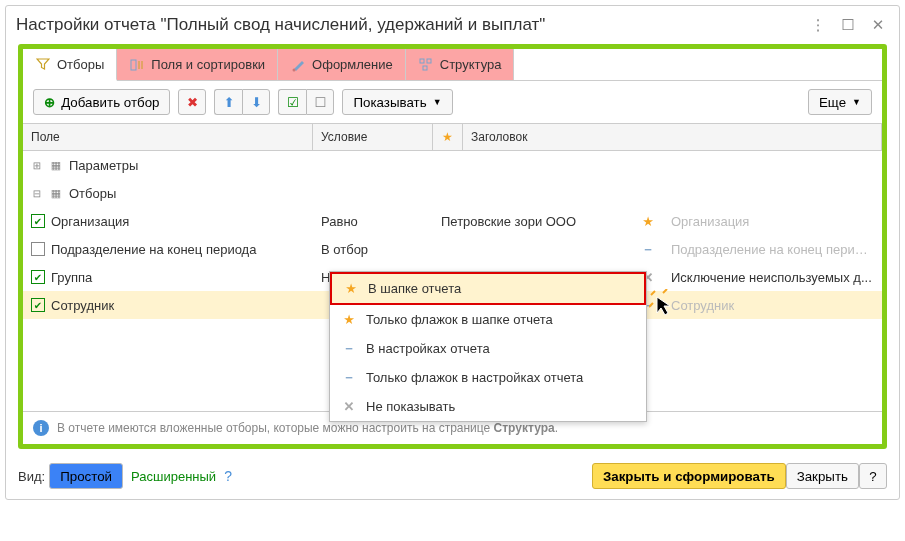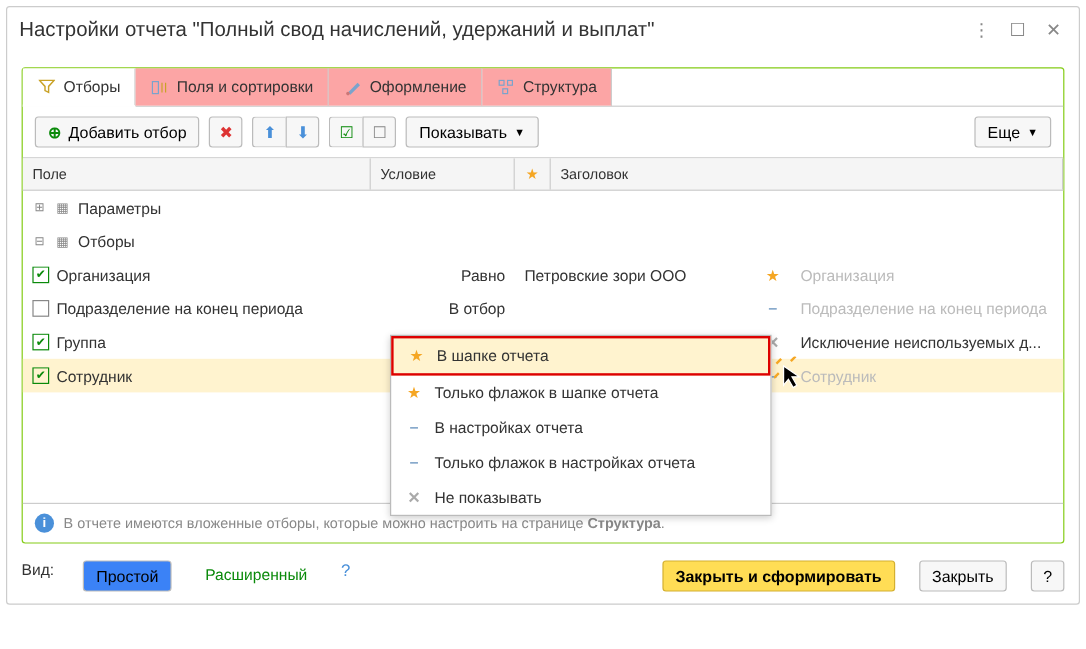--- a/index.html
+++ b/index.html
@@ -2,21 +2,21 @@
 <html><head>
 <meta charset="utf-8">
 <style>
 * { box-sizing: border-box; margin: 0; padding: 0; }
 body { font-family: Arial, sans-serif; font-size: 13px; color: #333; background: #fff; width: 905px; height: 541px; overflow: hidden; }
 .window { border: 1px solid #ccc; margin: 5px; border-radius: 3px; }
 .titlebar { display: flex; align-items: center; padding: 8px 10px; }
 .titlebar .title { flex: 1; font-size: 17px; color: #333; }
 .titlebar .controls { display: flex; gap: 8px; align-items: center; }
 .titlebar .ctrl { width: 22px; height: 22px; display: flex; align-items: center; justify-content: center; color: #888; font-size: 15px; cursor: pointer; }
-.main-panel { border: 1px solid #84cc16; margin: 12px 12px 8px 12px; border-radius: 3px; }
+.main-panel { border: 5px solid #84cc16; margin: 0 12px 8px 12px; border-radius: 3px; }
 .tabs { display: flex; border-bottom: 1px solid #ccc; }
 .tab { display: flex; align-items: center; gap: 6px; padding: 7px 12px; border-right: 1px solid #ccc; cursor: pointer; }
 .tab.active { background: #fff; border-bottom: 2px solid #fff; margin-bottom: -1px; }
 .tab:not(.active) { background: #fca5a5; }
 .tab .ic { width: 16px; height: 16px; display: flex; align-items: center; justify-content: center; }
 .toolbar { display: flex; align-items: center; gap: 8px; padding: 8px 10px; }
 .btn { display: inline-flex; align-items: center; gap: 6px; padding: 4px 10px; border: 1px solid #bbb; border-radius: 3px; background: #f7f7f7; cursor: pointer; height: 26px; }
 .btn.icon-only { padding: 4px 6px; width: 28px; justify-content: center; }
 .btn-group { display: flex; }
 .btn-group .btn { border-radius: 0; border-right: none; }
@@ -28,39 +28,39 @@
 .grid-header .col { padding: 6px 8px; border-right: 1px solid #ccc; font-size: 12px; }
 .col-field { width: 290px; }
 .col-cond { width: 120px; }
 .col-val { width: 200px; }
 .col-star { width: 30px; text-align: center; }
 .col-title { flex: 1; }
 .grid-body { min-height: 260px; }
 .row { display: flex; align-items: center; height: 28px; }
 .row .cell { padding: 0 8px; white-space: nowrap; overflow: hidden; text-overflow: ellipsis; }
 .row .cell-field { width: 290px; display: flex; align-items: center; gap: 6px; }
-.row .cell-cond { width: 120px; text-align: right; }
+.row .cell-cond { width: 120px; }
 .row .cell-val { width: 200px; }
 .row .cell-star { width: 30px; display: flex; align-items: center; justify-content: center; }
 .row .cell-title { flex: 1; }
 .row.highlight { background: #fff3cf; }
 .expand { width: 12px; display: inline-flex; justify-content: center; color: #888; font-size: 10px; }
 .indent0 { padding-left: 8px; }
 .indent2 { padding-left: 48px; }
 .chk { width: 14px; height: 14px; border: 1px solid #888; display: inline-flex; align-items: center; justify-content: center; font-size: 10px; }
 .chk.checked { color: #0a8a0a; border-color: #0a8a0a; }
 .tree-icon { width: 14px; height: 14px; display: inline-flex; align-items: center; justify-content: center; color: #888; font-size: 11px; }
 .title-placeholder { color: #bbb; }
 .dropdown-menu { position: absolute; top: 147px; left: 306px; width: 318px; background: #fff; border: 1px solid #bbb; box-shadow: 0 2px 6px rgba(0,0,0,0.2); z-index: 10; }
 .menu-item { display: flex; align-items: center; gap: 10px; padding: 7px 12px; cursor: pointer; }
 .menu-item.selected { border: 2px solid #d00; background: #fff3cf; }
 .menu-ic { width: 14px; display: flex; justify-content: center; }
 .info-bar { display: flex; align-items: center; gap: 8px; padding: 8px 10px; border-top: 1px solid #ccc; color: #888; font-size: 12px; }
 .info-bar .info-icon { width: 16px; height: 16px; border-radius: 50%; background: #4a90d9; color: #fff; display: flex; align-items: center; justify-content: center; font-size: 11px; font-weight: bold; }
-.footer { display: flex; align-items: flex-start; gap: 20px; padding: 6px 12px 10px 12px; }
+.footer { display: flex; align-items: center; gap: 0; padding: 6px 12px 10px 12px; }
 .footer .view-label { margin-right: 4px; }
 .footer .view-btn.active { background: #3b82f6; }
 .footer .link { color: #0a8a0a; cursor: pointer; padding: 4px 8px; }
 .footer .q { color: #4a90d9; font-size: 14px; }
 .footer .spacer { flex: 1; }
 .btn.primary { background: #ffdd55; border-color: #d4b030; font-weight: bold; }
 .cursor-ptr { position: absolute; top: 165px; left: 626px; z-index: 20; pointer-events: none; }
 .star-ic { color: #f5a623; }
 .minus-ic { color: #88aacc; font-weight: bold; }
 .x-ic { color: #aaa; font-weight: bold; }

